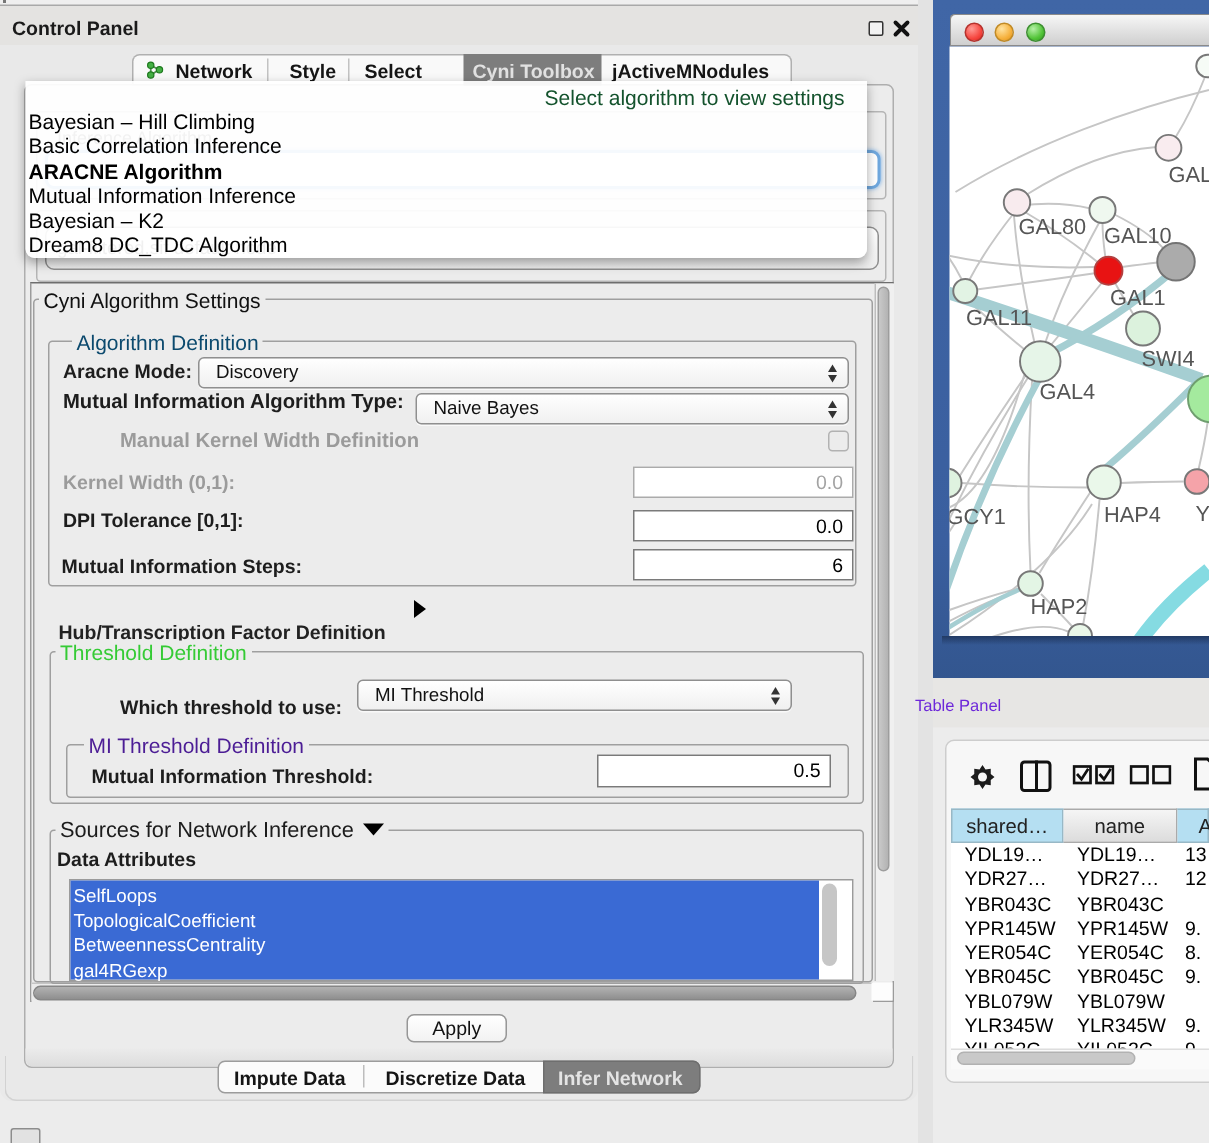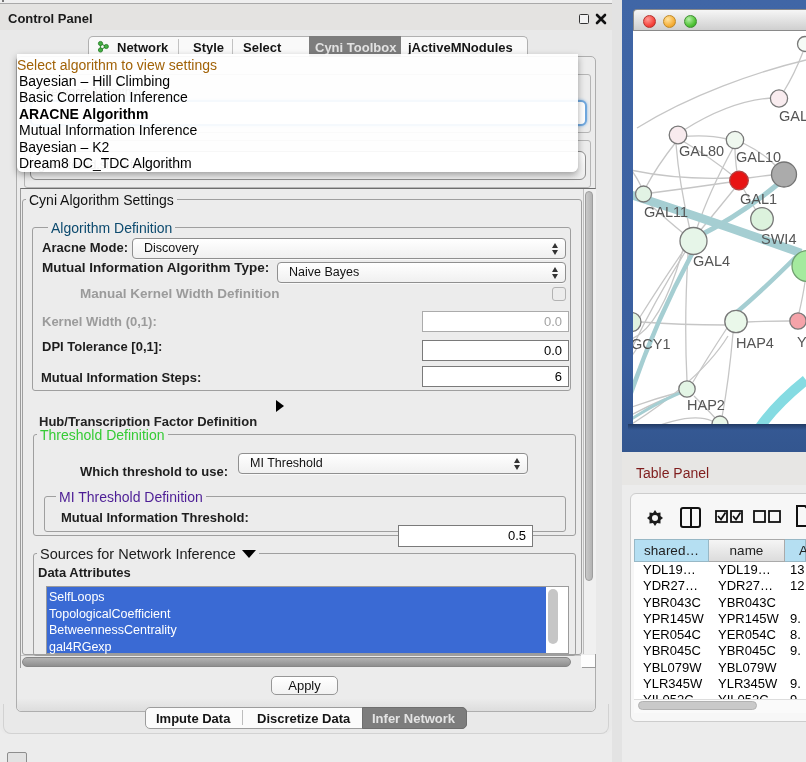--- a/index.html
+++ b/index.html
@@ -49,21 +49,21 @@
 <div class="abs" style="left:408px;top:40px;font-size:13px;font-weight:bold;color:#151515;">jActiveMNodules</div>
 
 <div class="abs" style="left:24px;top:74px;width:565px;height:57px;border:1px solid #b5b5b5;border-radius:3px;"></div>
 <div class="abs" style="left:38px;top:85px;font-size:12px;color:#444;">Inference Algorithm</div>
 <div class="abs" style="left:30px;top:100px;width:557px;height:26px;border:2.5px solid #6fa7dd;border-radius:6px;box-shadow:0 0 3px #7fb2e5;background:#fff;box-sizing:border-box;"></div>
 <div class="abs" style="left:24px;top:140px;width:565px;height:46px;border:1px solid #b5b5b5;border-radius:3px;"></div>
 <div class="abs" style="left:30px;top:151px;width:556px;height:29px;border:1px solid #8f8f8f;border-radius:6px;background:linear-gradient(#fff,#ededed);box-sizing:border-box;"></div>
 <div class="abs" style="left:38px;top:158px;font-size:12.5px;color:#333;">gal-filtered.sif default node</div>
 
 <div class="abs" style="left:17px;top:54px;width:561px;height:118px;background:rgba(255,255,255,0.93);border-radius:0 0 6px 6px;box-shadow:0 3px 7px rgba(0,0,0,0.35);"></div>
-<div class="abs" style="left:17px;top:57px;width:546px;height:16px;font-size:14px;color:#a16207;text-align:left;">Select algorithm to view settings</div>
+<div class="abs" style="left:17px;top:57px;width:546px;height:16px;font-size:14px;color:#14532d;text-align:right;">Select algorithm to view settings</div>
 <div class="abs" style="left:19px;top:72.5px;font-size:14px;color:#000;line-height:16.6px;">Bayesian – Hill Climbing<br>Basic Correlation Inference<br><b>ARACNE Algorithm</b><br>Mutual Information Inference<br>Bayesian – K2<br>Dream8 DC_TDC Algorithm</div>
 
 <div class="abs" style="left:20px;top:188px;width:576px;height:480px;border:1px solid #9b9b9b;border-top:1px solid #6e6e6e;background:#ececec;box-sizing:border-box;"></div>
 <div class="abs" style="left:583px;top:189px;width:12px;height:465px;background:#f0f0f0;border-left:1px solid #bdbdbd;"></div>
 <div class="abs" style="left:585px;top:191px;width:8px;height:390px;background:linear-gradient(90deg,#c9c9c9,#b3b3b3);border:1px solid #9d9d9d;border-radius:5px;box-sizing:border-box;"></div>
 <div class="abs" style="left:21px;top:655px;width:561px;height:13px;background:#ececec;border-top:1px solid #c5c5c5;"></div>
 <div class="abs" style="left:22px;top:657px;width:549px;height:10px;background:linear-gradient(#b2b2b2,#8f8f8f);border:1px solid #868686;border-radius:5px;box-sizing:border-box;"></div>
 <div class="abs" style="left:581px;top:655px;width:14px;height:12px;background:#fdfdfd;"></div>
 
 <div class="grp" style="left:22px;top:199px;width:558px;height:454px;"></div>
@@ -89,21 +89,21 @@
     <path d="M2 1 L10 7 L2 13 Z" fill="#000"></path>
   </svg>
 
 <div class="grp" style="left:33px;top:434px;width:541px;height:100px;"></div>
 <div class="grptitle" style="left:37px;top:427px;color:#35cb35;">Threshold Definition</div>
 <div class="lbl abs" style="left:80px;top:464px;">Which threshold to use:</div>
 <div class="combo" style="left:238px;top:453px;width:290px;">MI Threshold<span class="spin"></span></div>
 <div class="grp" style="left:44px;top:496px;width:520px;height:34px;"></div>
 <div class="grptitle" style="left:56px;top:489px;color:#4c1d95;">MI Threshold Definition</div>
 <div class="lbl abs" style="left:61px;top:510px;">Mutual Information Threshold:</div>
-<div class="field" style="left:398px;top:525px;width:135px;height:22px;line-height:20px;">0.5</div>
+<div class="field" style="left:398px;top:503px;width:156px;height:22px;line-height:20px;">0.5</div>
 
 <div class="grp" style="left:33px;top:553px;width:541px;height:101px;"></div>
 <div class="grptitle" style="left:37px;top:546px;color:#1c1c1c;font-size:14.5px;">Sources for Network Inference<span style="display:inline-block;width:0;height:0;border-left:7.5px solid transparent;border-right:7.5px solid transparent;border-top:8px solid #000;vertical-align:1px;margin-left:6px;"></span></div>
 <div class="abs lbl" style="left:38px;top:565px;">Data Attributes</div>
 <div class="abs" style="left:46px;top:586px;width:523px;height:68px;background:#fff;border:1px solid #9b9b9b;box-sizing:border-box;"></div>
 <div class="abs" style="left:47px;top:587px;width:499px;height:66px;background:#3a6ad4;"></div>
 <div class="abs" style="left:49px;top:589px;font-size:12.5px;color:#fff;line-height:16.6px;">SelfLoops<br>TopologicalCoefficient<br>BetweennessCentrality<br>gal4RGexp</div>
 <div class="abs" style="left:548px;top:589px;width:10px;height:55px;background:#c6c6c6;border-radius:5px;"></div>
 
 <div class="abs" style="left:271px;top:676px;width:67px;height:19px;background:linear-gradient(#ffffff,#f2f2f2);border:1px solid #979797;border-radius:5px;box-sizing:border-box;text-align:center;font-size:13px;color:#111;line-height:17px;">Apply</div>
@@ -201,21 +201,21 @@
     <text x="761" y="244">SWI4</text>
     <text x="693" y="266">GAL4</text>
     <text x="631" y="349">GCY1</text>
     <text x="736" y="348">HAP4</text>
     <text x="797" y="347">YM</text>
     <text x="687" y="409.5">HAP2</text>
   </g>
 </svg>
 
 <div class="abs" style="left:622px;top:452px;width:184px;height:33px;background:#e7e6e4;"></div>
-<div class="abs" style="left:636px;top:465px;font-size:14px;color:#7f1d1d;">Table Panel</div>
+<div class="abs" style="left:610px;top:465px;font-size:11px;color:#6d28d9;">Table Panel</div>
 <div class="abs" style="left:622px;top:485px;width:184px;height:277px;background:#ececec;"></div>
 <div class="abs" style="left:630px;top:493px;width:185px;height:227px;background:#f7f7f7;border:1px solid #cdcdcd;border-radius:6px;"></div>
 
 <svg class="abs" style="left:645px;top:508px;" width="20" height="20" viewBox="0 0 20 20">
     <path d="M10 2 L12 5 L15.5 4.5 L15.5 8 L18 10 L15.5 12 L15.5 15.5 L12 15 L10 18 L8 15 L4.5 15.5 L4.5 12 L2 10 L4.5 8 L4.5 4.5 L8 5 Z" fill="#1c1c1c"></path>
     <circle cx="10" cy="10" r="3" fill="#f7f7f7"></circle>
   </svg>
 <div class="abs" style="left:680px;top:507px;width:21px;height:21px;border:2.5px solid #111;border-radius:3px;box-sizing:border-box;"></div>
 <div class="abs" style="left:689.5px;top:507px;width:2.5px;height:21px;background:#111;"></div>
 <svg class="abs" style="left:715px;top:510px;" width="28" height="14" viewBox="0 0 28 14">

